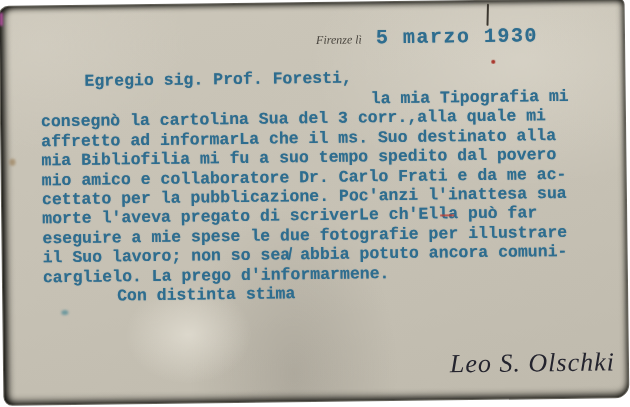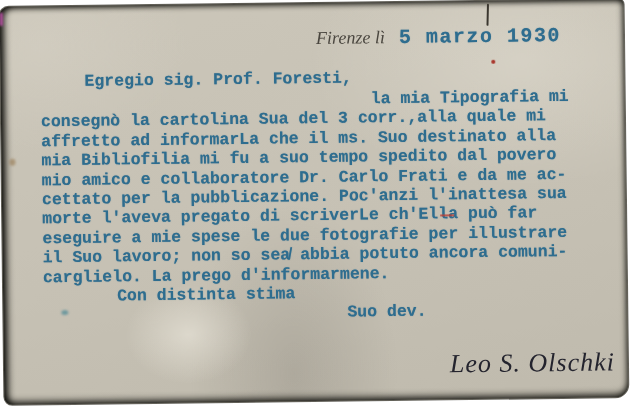--- a/index.html
+++ b/index.html
@@ -43,21 +43,21 @@
   .dateline {
     position: absolute;
     left: 316px; top: 24px;
     display: flex;
     align-items: baseline;
     gap: 14px;
   }
   .printed-place {
     font-family: "Liberation Serif", "DejaVu Serif", serif;
     font-style: italic;
-    font-size: 18px;
+    font-size: 12px;
     color: #4a463f;
   }
   .typed-date {
     font-size: 20px;
     letter-spacing: 1.5px;
   }
   .salutation {
     position: absolute;
     left: 84px; top: 66px;
     font-size: 16.5px;
@@ -148,21 +148,20 @@
       <span class="printed-place">Firenze lì</span>
       <span class="typed typed-date">5 marzo 1930</span>
     </div>
 
     <div class="typed salutation">Egregio sig. Prof. Foresti,</div>
 
     <div class="typed letter-body"><div class="tline right">la mia Tipografia mi</div><div class="tline">consegnò la cartolina Sua del 3 corr.,alla quale mi</div><div class="tline">affretto ad informarLa che il ms. Suo destinato alla</div><div class="tline">mia Bibliofilia mi fu a suo tempo spedito dal povero</div><div class="tline">mio amico e collaboratore Dr. Carlo Frati e da me ac-</div><div class="tline">cettato per la pubblicazione. Poc'anzi l'inattesa sua</div><div class="tline">morte l'aveva pregato di scriverLe ch'Ella può far</div><div class="tline">eseguire a mie spese le due fotografie per illustrare</div><div class="tline">il Suo lavoro; non so sea̸ abbia potuto ancora comuni-</div><div class="tline">carglielo. La prego d'informarmene.</div></div>
 
     <div class="typed closing-regards">Con distinta stima</div>
 
-    <div class="typed closing-signoff">Suo dev.</div>
 
     <div class="signature">Leo S. Olschki</div>
 
     <div class="artifact-penstroke"></div>
     <div class="artifact-reddot"></div>
     <div class="artifact-reddash"></div>
     <div class="artifact-smudge"></div>
     <div class="artifact-pink"></div>
     <div class="artifact-brownspot"></div>
   </div>

